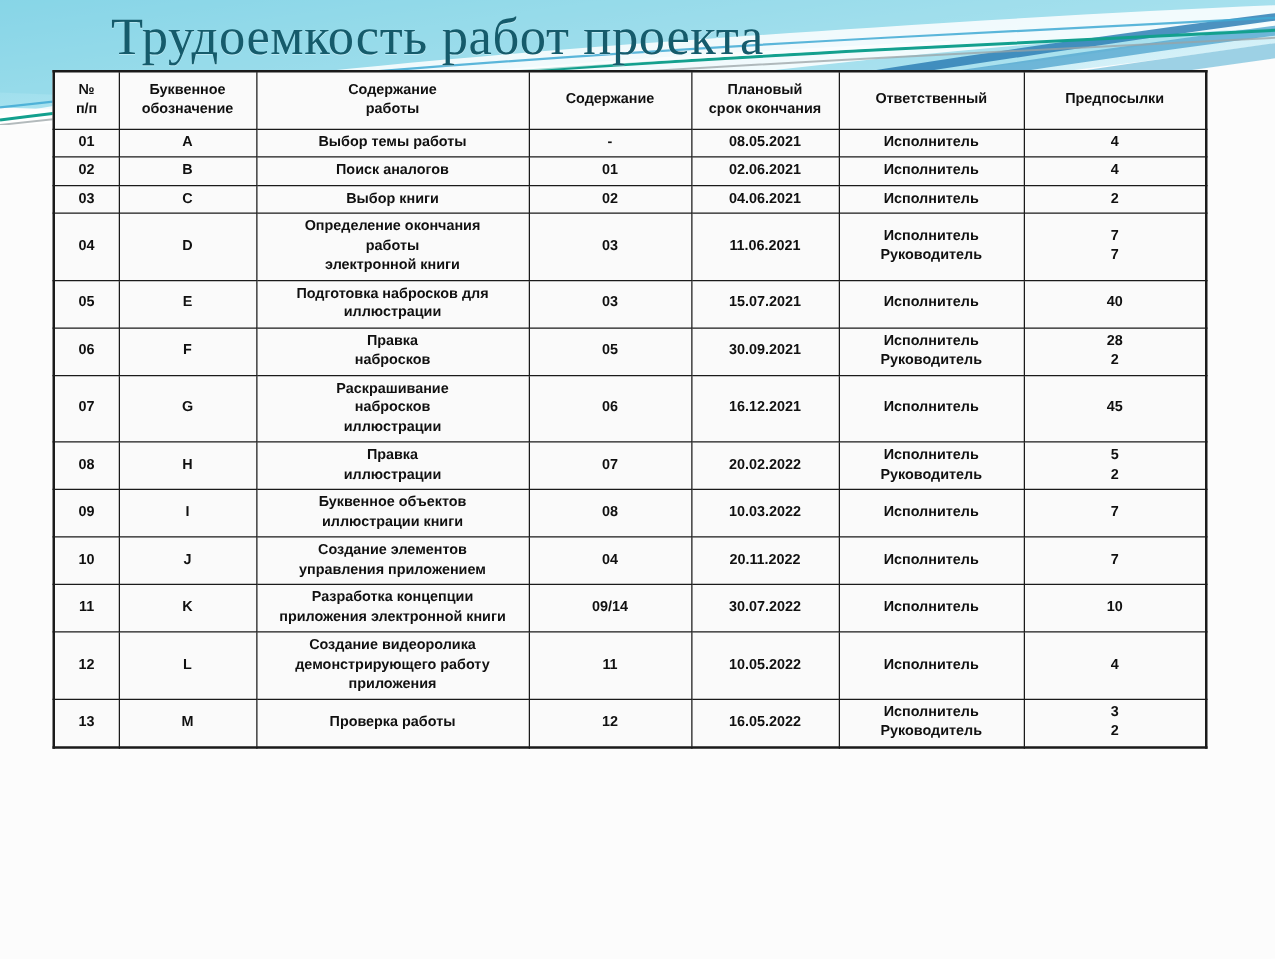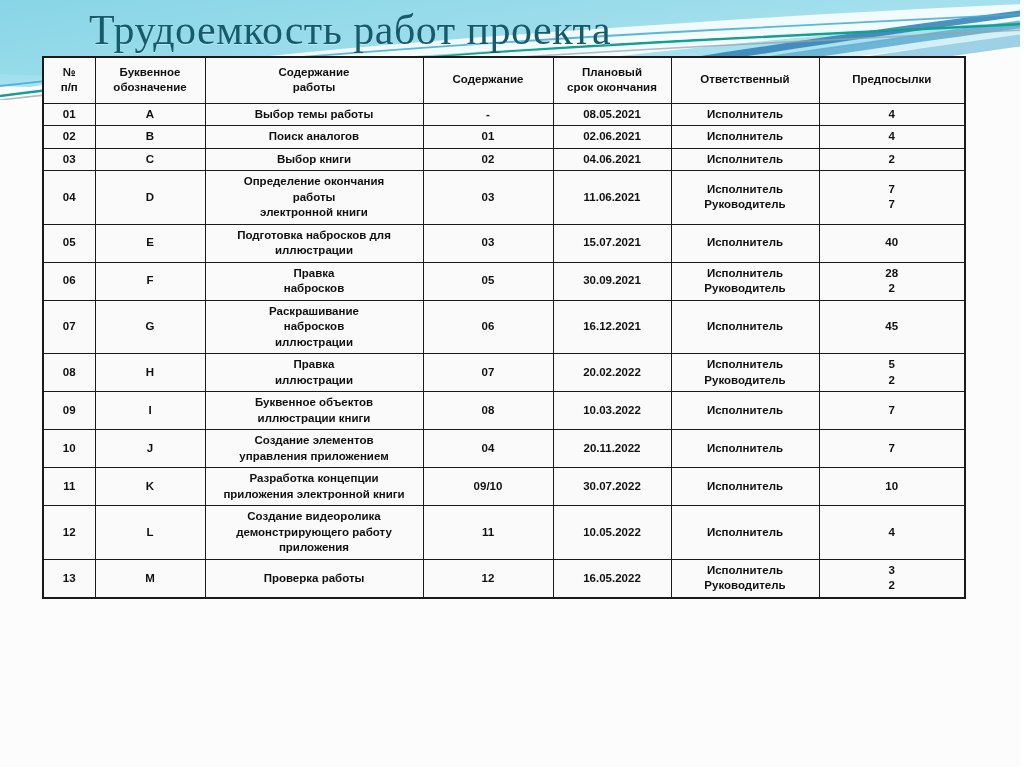--- a/index.html
+++ b/index.html
@@ -334,21 +334,21 @@
               <span>7</span>
             </td>
           </tr>
           <tr>
             <td>11</td>
             <td>K</td>
             <td class="multi">
               <span>Разработка концепции</span>
               <span>приложения электронной книги</span>
             </td>
-            <td class="shaded">09/10</td>
+            <td class="shaded">09/14</td>
             <td>30.07.2022</td>
             <td class="multi">
               <span>Исполнитель</span>
             </td>
             <td class="multi">
               <span>10</span>
             </td>
           </tr>
           <tr>
             <td>12</td>

